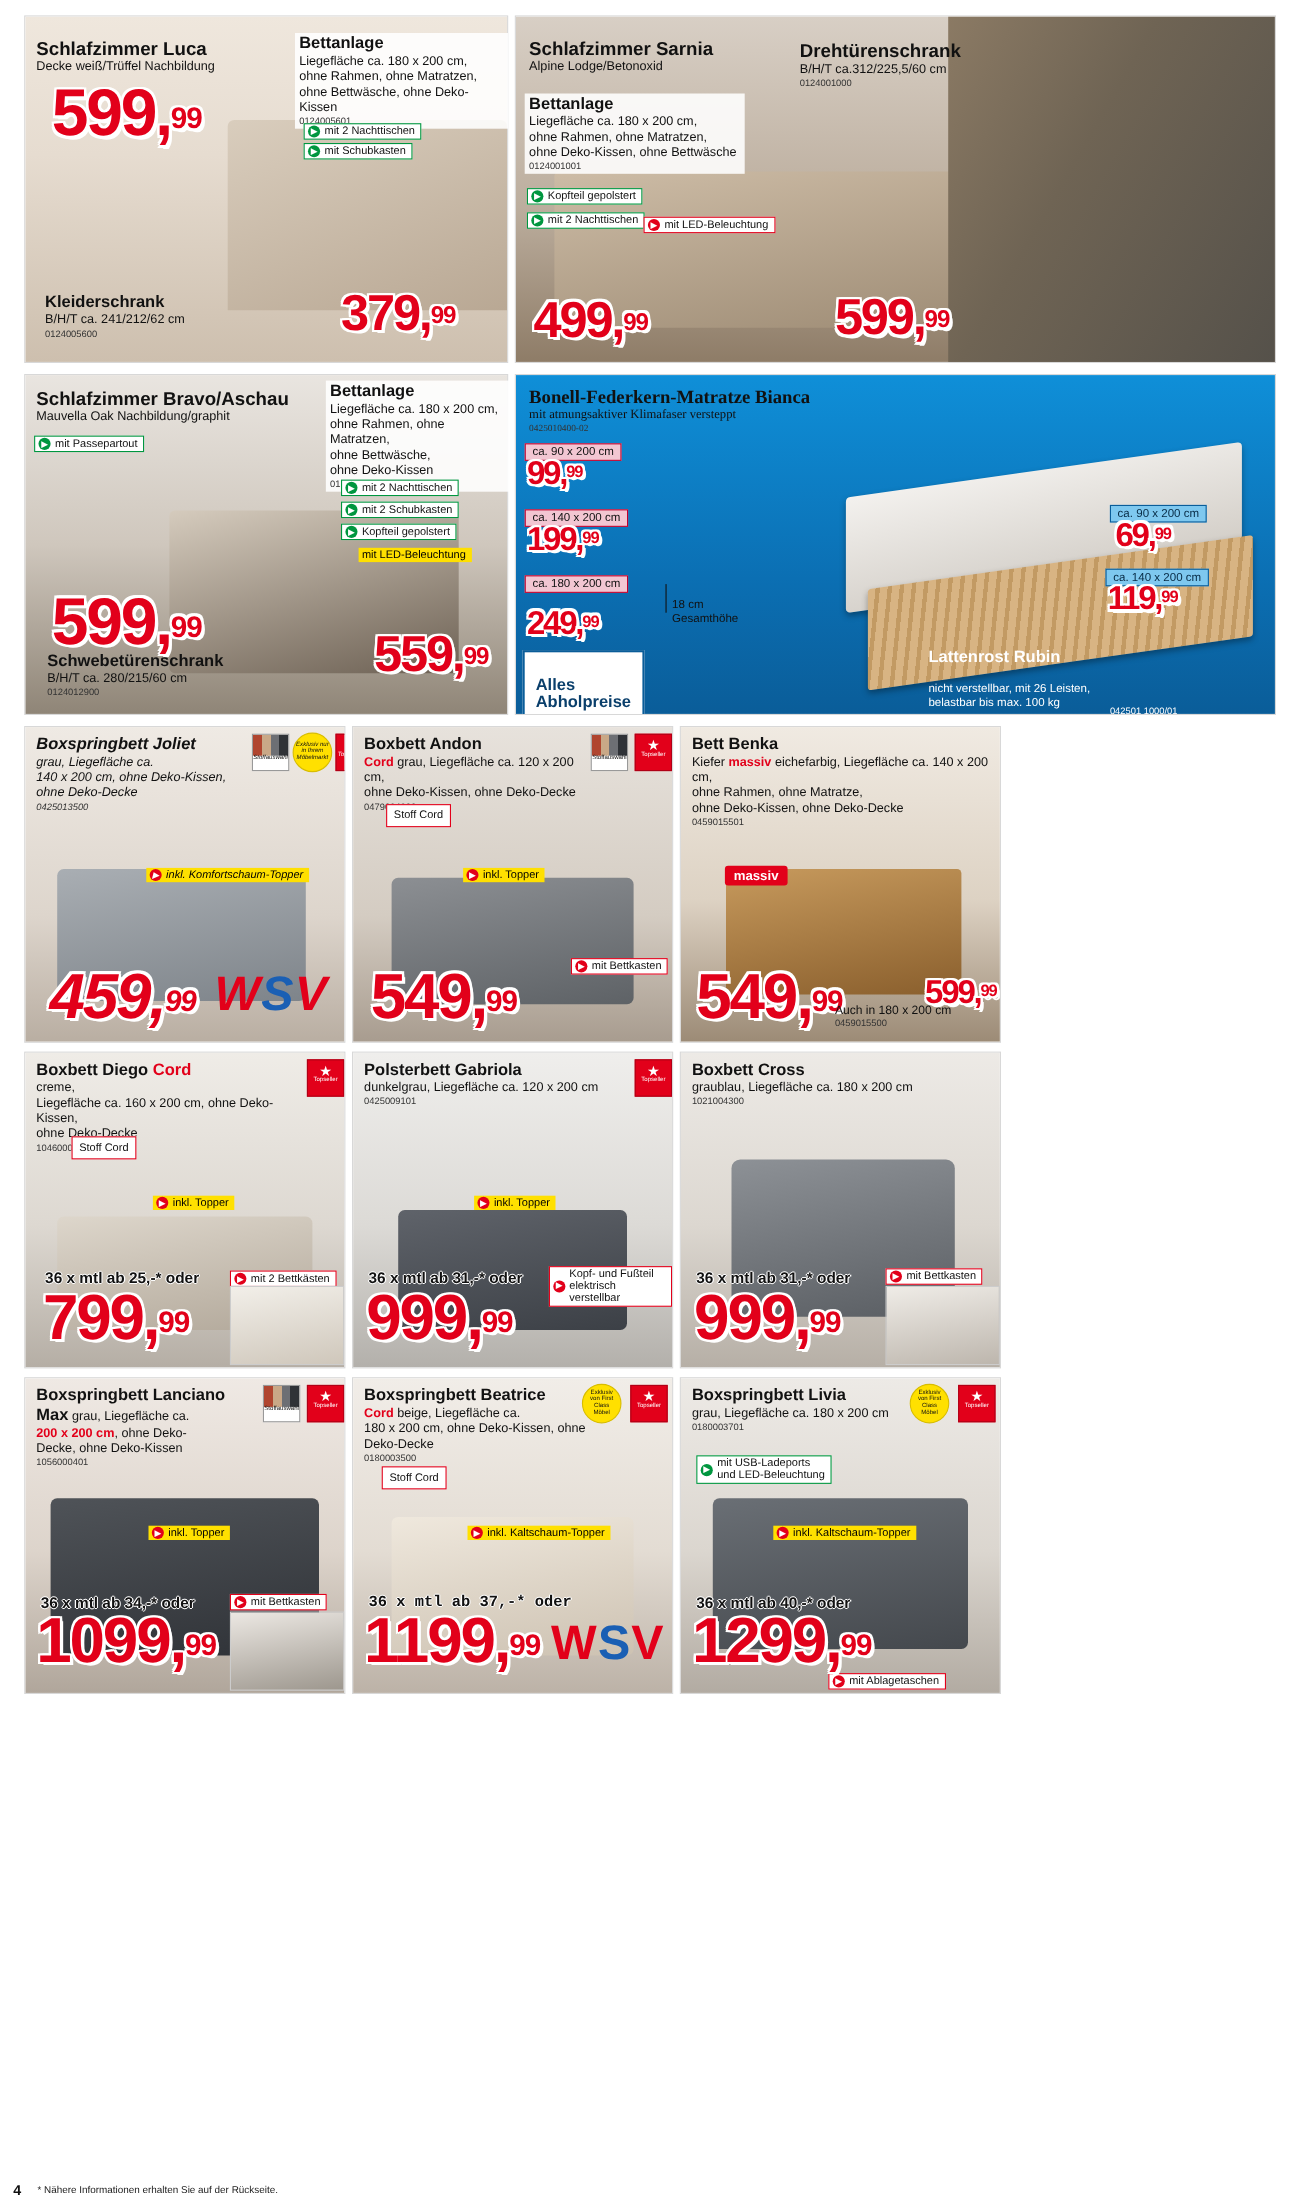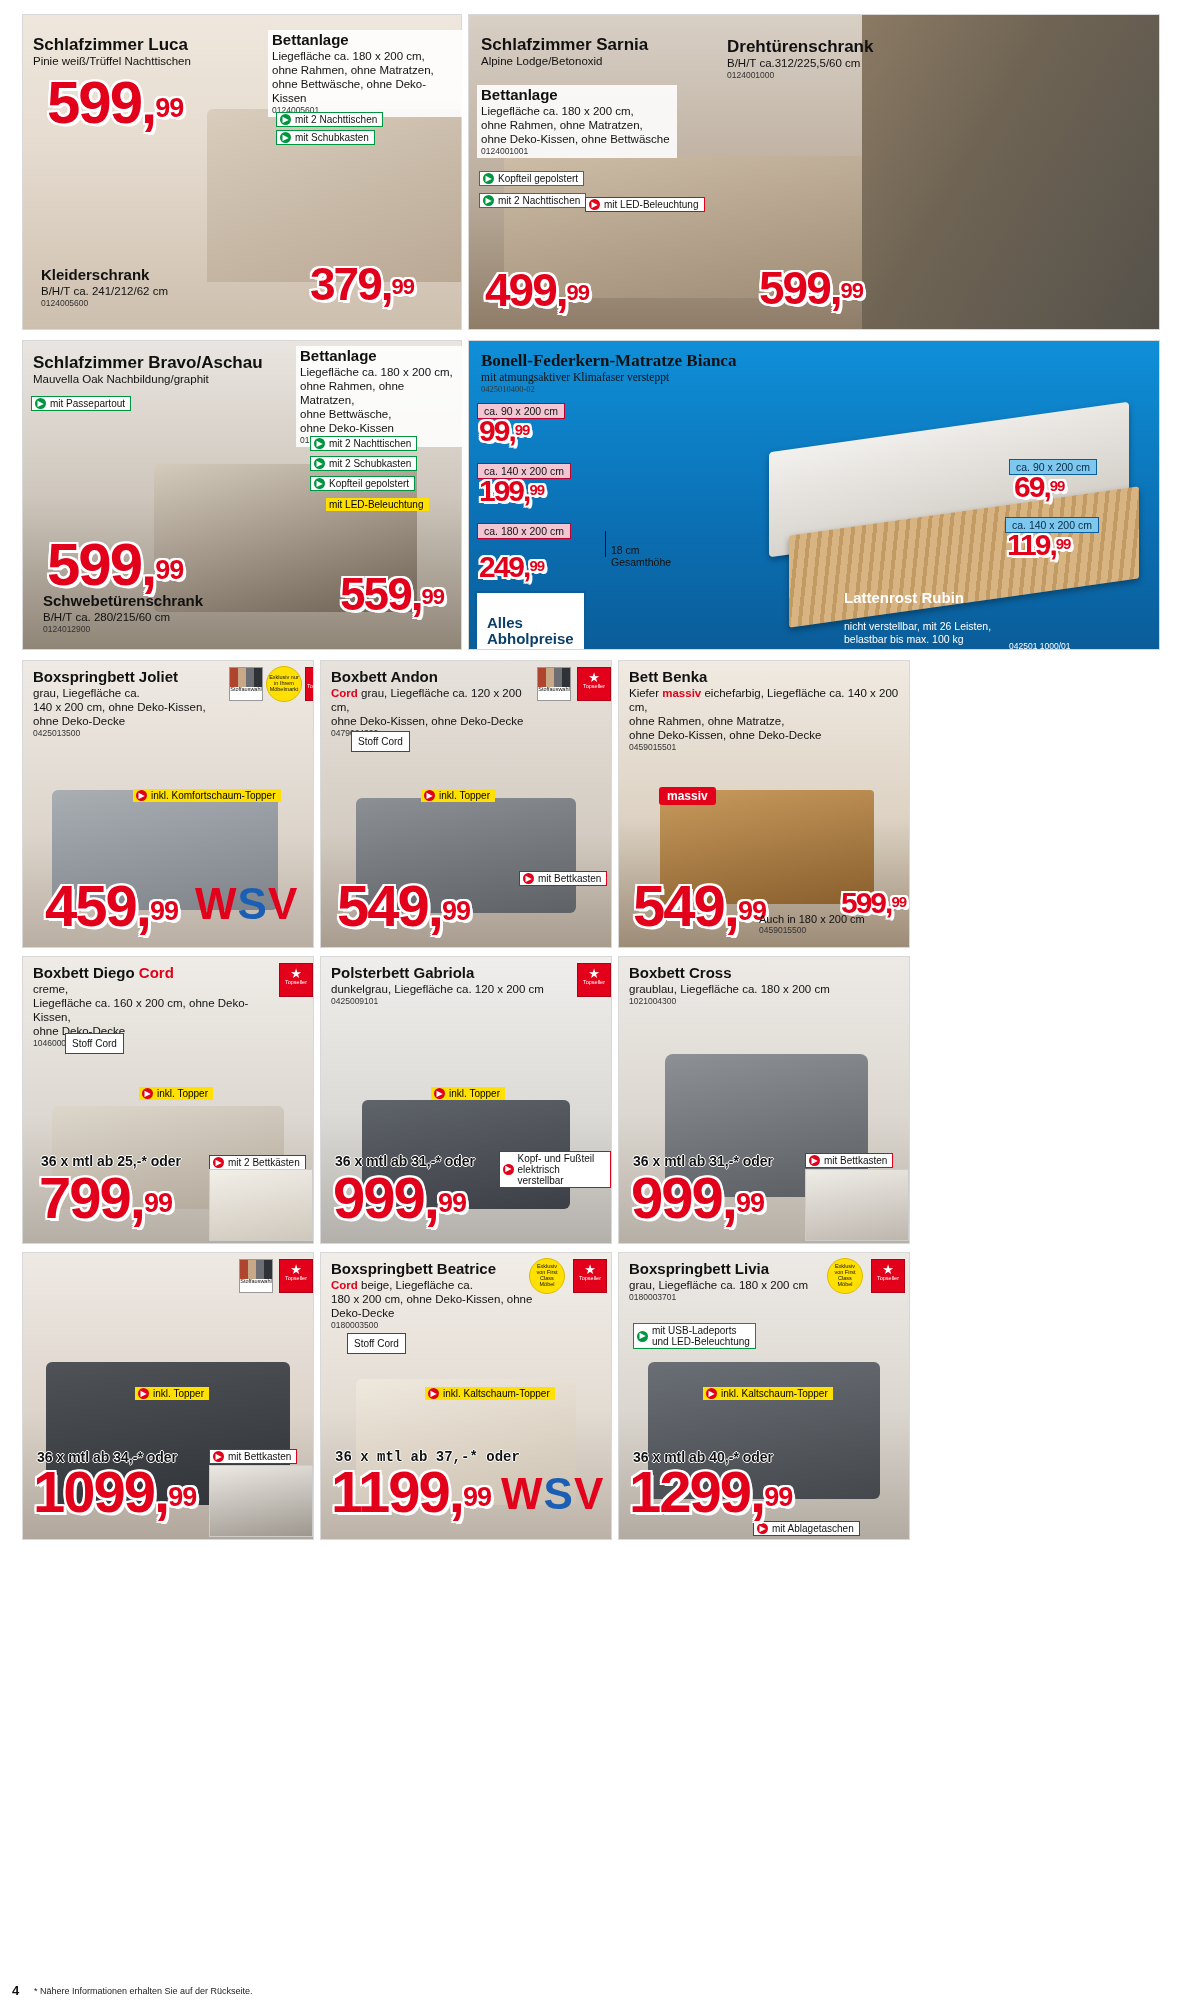--- a/index.html
+++ b/index.html
@@ -223,21 +223,21 @@
 </style>
 </head>
 <body>
 
 <div class="page">
 
   <div class="card" style="left:22px;top:14px;width:440px;height:316px;">
     <div class="photo ph-bedroom-luca"></div>
     <div class="blk" style="left:10px;top:20px;width:220px;">
       <div class="title">Schlafzimmer Luca</div>
-      <div class="subtitle">Pinie weiß/Trüffel Nachttischen</div>
+      <div class="subtitle">Decke weiß/Trüffel Nachbildung</div>
     </div>
     <div class="price p-lg" style="left:24px;top:64px;">
       <span class="main">599</span><span class="comma">,</span><span class="cent">99</span>
     </div>
     <div class="blk" style="left:18px;top:252px;width:210px;">
       <div class="title" style="font-size:15px">Kleiderschrank</div>
       <div class="subtitle">B/H/T ca. 241/212/62 cm</div>
       <div class="artnr">0124005600</div>
     </div>
   </div>
@@ -416,21 +416,21 @@
     </div>
     <div class="mat-white-sub" style="left:375px;top:266px;white-space:pre-line;">
       <span>nicht verstellbar, mit 26 Leisten,
 belastbar bis max. 100 kg</span>
     </div>
     <div class="mat-white-sub" style="left:540px;top:300px;font-size:8.5px;text-align:center;">
       <span>042501 1000/01</span>
     </div>
   </div>
 
-  <div class="card" style="left:22px;top:660px;width:292px;height:288px;">
+  <div class="card" style="left:22px;top:660px;width:292px;height:288px;font-style:italic;">
     <div class="photo ph-joliet"></div>
     <div class="blk" style="left:10px;top:8px;width:190px;">
       <div class="title" style="font-size:15px">Boxspringbett Joliet</div>
       <div class="subtitle" style="white-space:pre-line">grau, Liegefläche ca.
 140 x 200 cm, ohne Deko-Kissen, ohne Deko-Decke</div>
       <div class="artnr">0425013500</div>
     </div>
     <div class="badge" style="left:206px;top:6px;">
       <div class="sw"></div>
       <span>Stoffauswahl</span>
@@ -593,20 +593,29 @@
     <div class="mtl" style="left:14px;top:196px;">
       <span>36 x mtl ab 31,-* oder</span>
     </div>
     <div class="price" style="left:12px;top:218px;">
       <span class="main">999</span><span class="comma">,</span><span class="cent">99</span>
     </div>
   </div>
 
   <div class="card" style="left:22px;top:1252px;width:292px;height:288px;">
     <div class="photo ph-lanciano"></div>
+    <div class="blk" style="left:10px;top:8px;width:210px;">
+      <div class="title" style="font-size:15px">Boxspringbett Lanciano</div>
+      <div class="title" style="font-size:15px;display:inline">Max</div><span class="subtitle"> grau, Liegefläche ca.</span>
+      <div class="subtitle">
+        <span class="hl-red">200 x 200 cm</span><span style="white-space:pre-line">, ohne Deko-
+Decke, ohne Deko-Kissen</span>
+      </div>
+      <div class="artnr">1056000401</div>
+    </div>
     <div class="badge" style="left:216px;top:6px;">
       <div class="sw"></div>
       <span>Stoffauswahl</span>
     </div>
     <div class="badge-red" style="left:256px;top:6px;">
       <span class="ico">★</span>
       <span>Topseller</span>
     </div>
     <div class="tag tag-yellow" style="left:112px;top:134px;">
       <span class="dot">▶</span>

